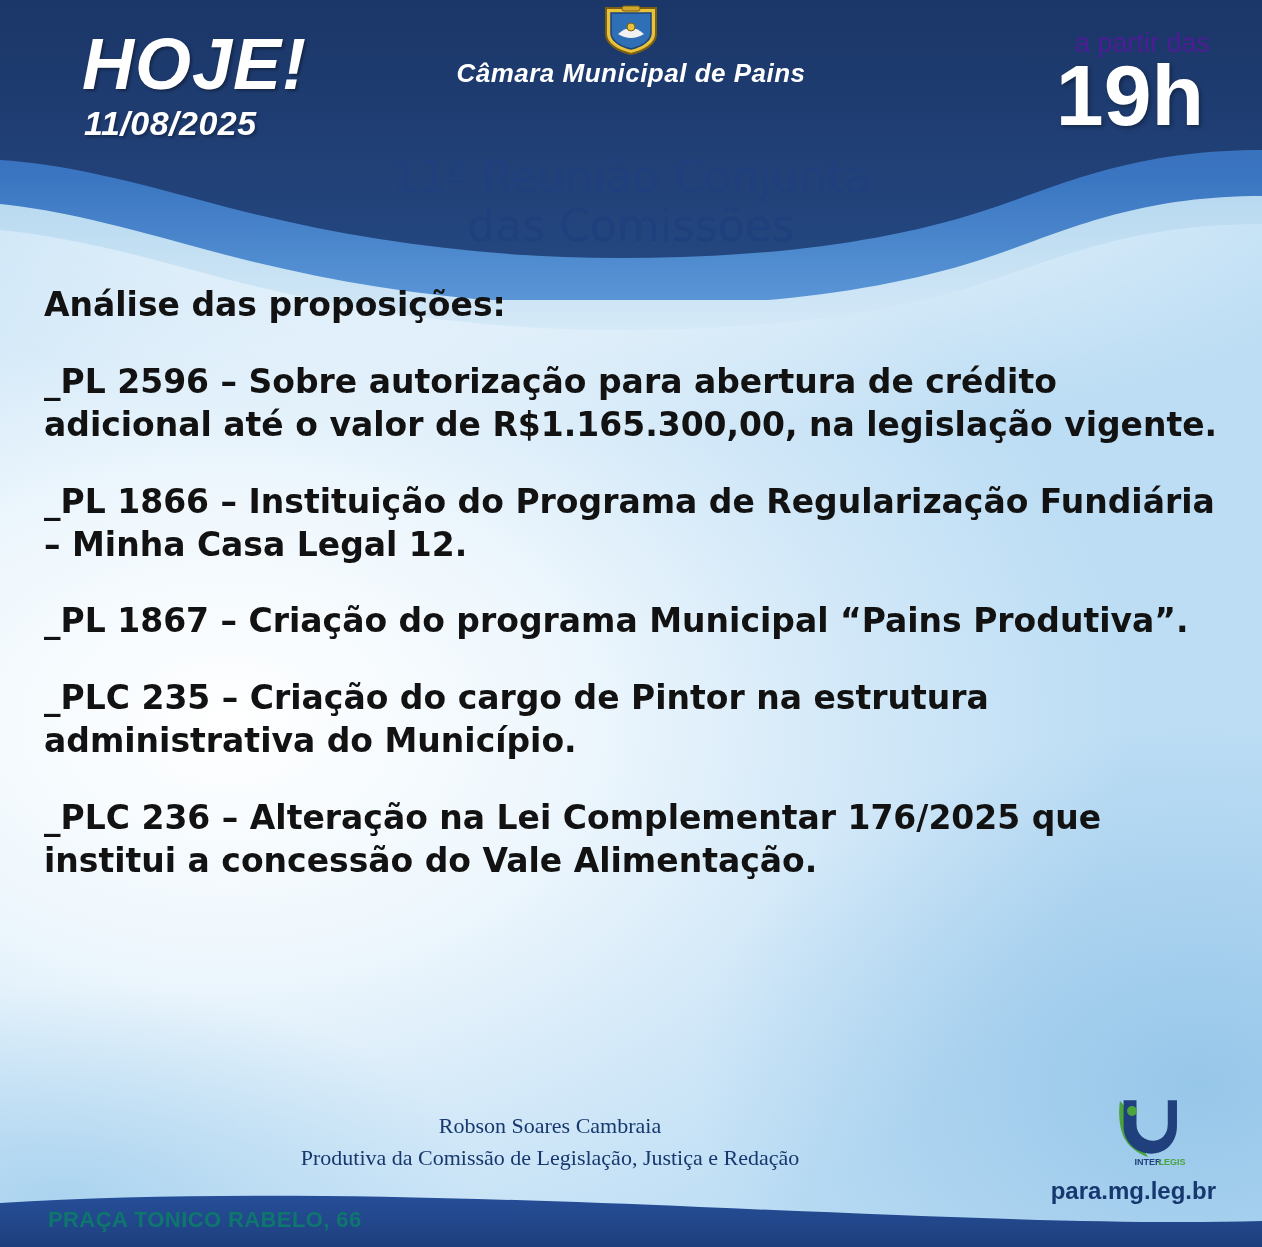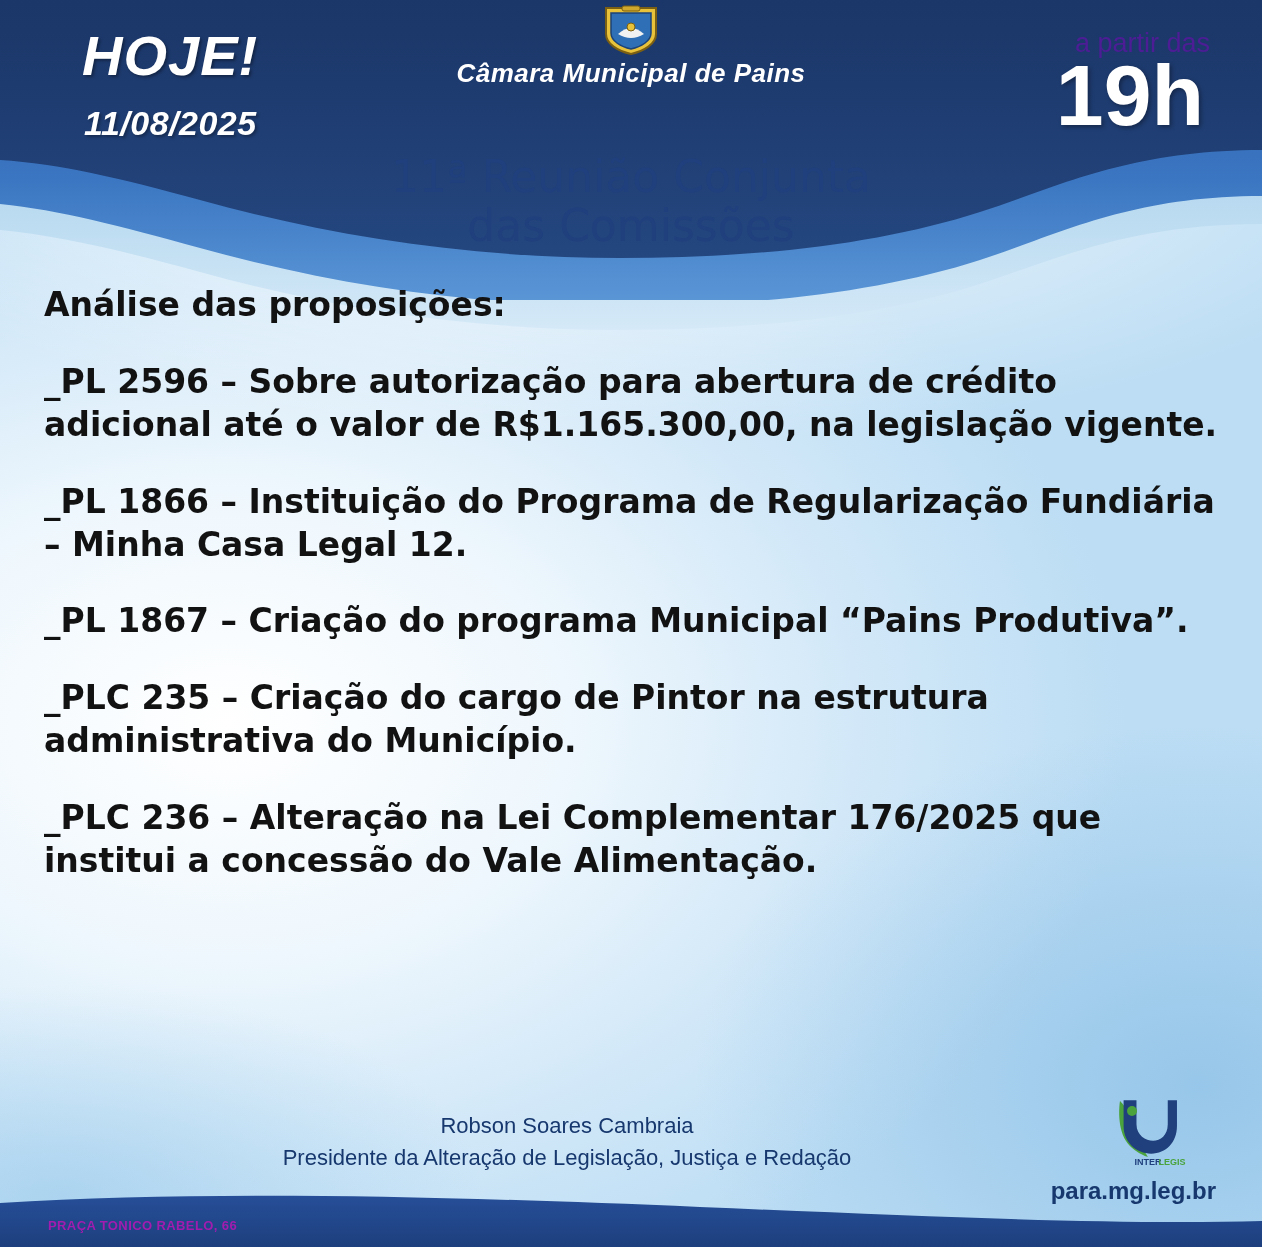--- a/index.html
+++ b/index.html
@@ -78,21 +78,21 @@
     width: 1262px; height: 340px;
     background: linear-gradient(180deg, #8fc0e6 0%, #b9daf0 60%, #d7eaf8 100%);
     clip-path: path("M0,196 C60,202 120,216 200,240 C330,278 470,300 620,300 C760,300 880,286 980,254 C1060,228 1130,192 1262,192 L1262,224 C1130,224 1060,258 980,284 C880,316 760,330 620,330 C470,330 330,308 200,272 C120,250 60,236 0,230 Z");
   }
 
   
   .hoje {
     position: absolute;
     left: 82px; top: 28px;
     color: #ffffff;
-    font-size: 56px;
+    font-size: 72px;
     font-weight: bold;
     font-style: italic;
     letter-spacing: 1px;
     line-height: 1;
     text-shadow: 2px 2px 3px rgba(0,0,0,0.35);
   }
   .hoje-date {
     position: absolute;
     left: 84px; top: 104px;
     color: #ffffff;
@@ -163,27 +163,27 @@
     font-weight: bold;
     line-height: 1.30;
   }
   .content .lead { margin: 0 0 34px 0; }
   .content p { margin: 0 0 34px 0; }
   .content p:last-child { margin-bottom: 16px; }
 
   
   .signature {
     position: absolute;
-    left: 17px; top: 1110px;
+    left: 0; top: 1110px;
     width: 1100px;
     text-align: center;
     color: #17386e;
     font-size: 22px;
     line-height: 1.45;
-    font-family: Liberation Sans, sans-serif;
+    font-family: Liberation Serif, serif;
   }
   .signature .name { display: block; }
   .signature .role { display: block; }
 
   .site {
     position: absolute;
     right: 46px; bottom: 42px;
     color: #17386e;
     font-size: 24px;
     font-weight: bold;
@@ -192,22 +192,22 @@
   .footer-bar {
     position: absolute;
     left: 0; bottom: 0;
     width: 1262px; height: 56px;
     background: linear-gradient(180deg, #27509b 0%, #1d3f7d 100%);
     clip-path: path("M0,12 C200,0 420,4 700,16 C940,26 1120,34 1262,30 L1262,56 L0,56 Z");
   }
   .address {
     position: absolute;
     left: 48px; bottom: 14px;
-    color: #a21caf;
-    font-size: 13px;
+    color: #0f766e;
+    font-size: 22px;
     font-weight: bold;
     letter-spacing: 0.4px;
   }
   .interlegis {
     position: absolute;
     right: 70px; bottom: 78px;
     width: 88px; height: 74px;
   }
 </style>
 </head>
@@ -250,21 +250,21 @@
     <p class="lead">Análise das proposições:</p>
     <p>_PL 2596 – Sobre autorização para abertura de crédito adicional até o valor de R$1.165.300,00, na legislação vigente.</p>
     <p>_PL 1866 – Instituição do Programa de Regularização Fundiária – Minha Casa Legal 12.</p>
     <p>_PL 1867 – Criação do programa Municipal “Pains Produtiva”.</p>
     <p>_PLC 235 – Criação do cargo de Pintor na estrutura administrativa do Município.</p>
     <p>_PLC 236 – Alteração na Lei Complementar 176/2025 que institui a concessão do Vale Alimentação.</p>
   </div>
 
   <div class="signature">
     <span class="name">Robson Soares Cambraia</span>
-    <span class="role">Presidente da Alteração de Legislação, Justiça e Redação</span>
+    <span class="role">Produtiva da Comissão de Legislação, Justiça e Redação</span>
   </div>
 
   <div class="interlegis">
     <svg viewBox="0 0 88 74" width="88" height="74" aria-hidden="true">
       <path d="M16 6 C16 6 12 30 22 46 C30 58 44 62 44 62 C44 62 30 40 26 24 C23 12 16 6 16 6 Z" fill="#4aa33c"></path>
       <path d="M30 8 H44 V34 C44 46 54 52 62 52 C70 52 78 46 78 34 V8 H88 V36 C88 54 76 66 60 66 C44 66 30 54 30 36 Z" fill="#1f3f7d" transform="translate(-8,-2) scale(0.92)"></path>
       <circle cx="28" cy="16" r="5" fill="#4aa33c"></circle>
       <text x="44" y="70" font-family="Liberation Sans, sans-serif" font-size="9" font-weight="bold" fill="#1f3f7d" text-anchor="middle">INTER</text>
       <text x="68" y="70" font-family="Liberation Sans, sans-serif" font-size="9" font-weight="bold" fill="#4aa33c" text-anchor="middle">LEGIS</text>
     </svg>

